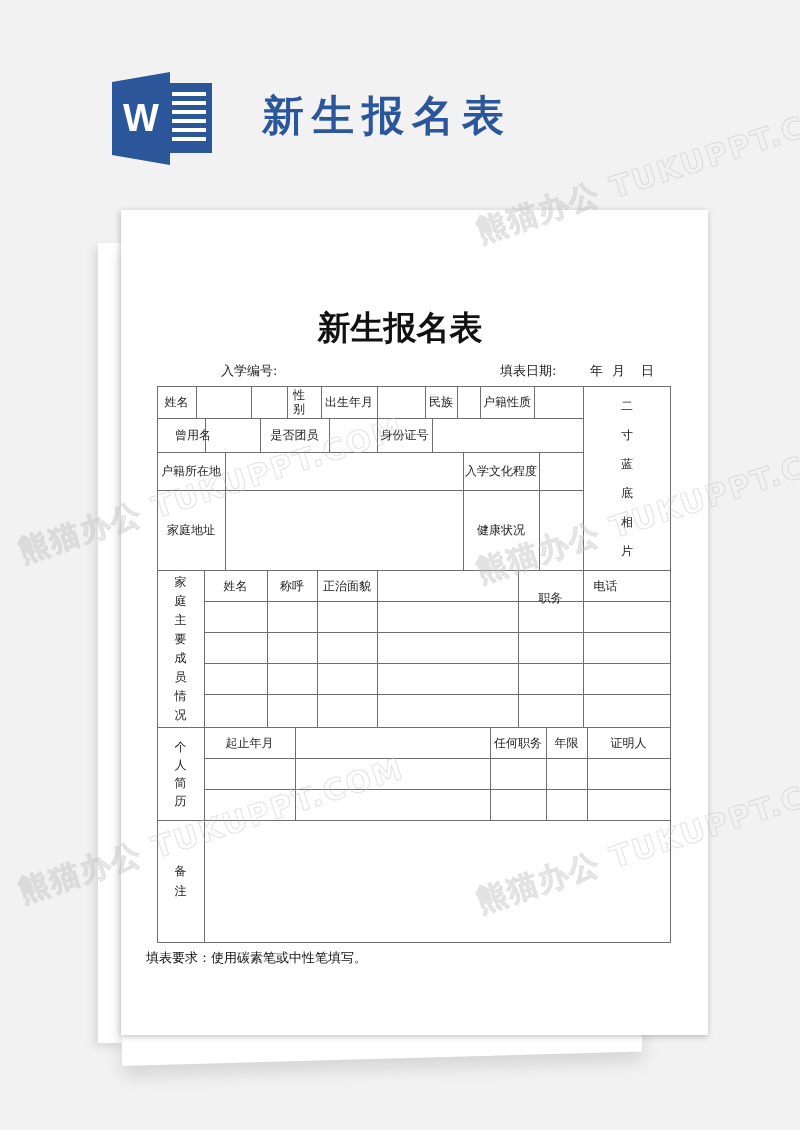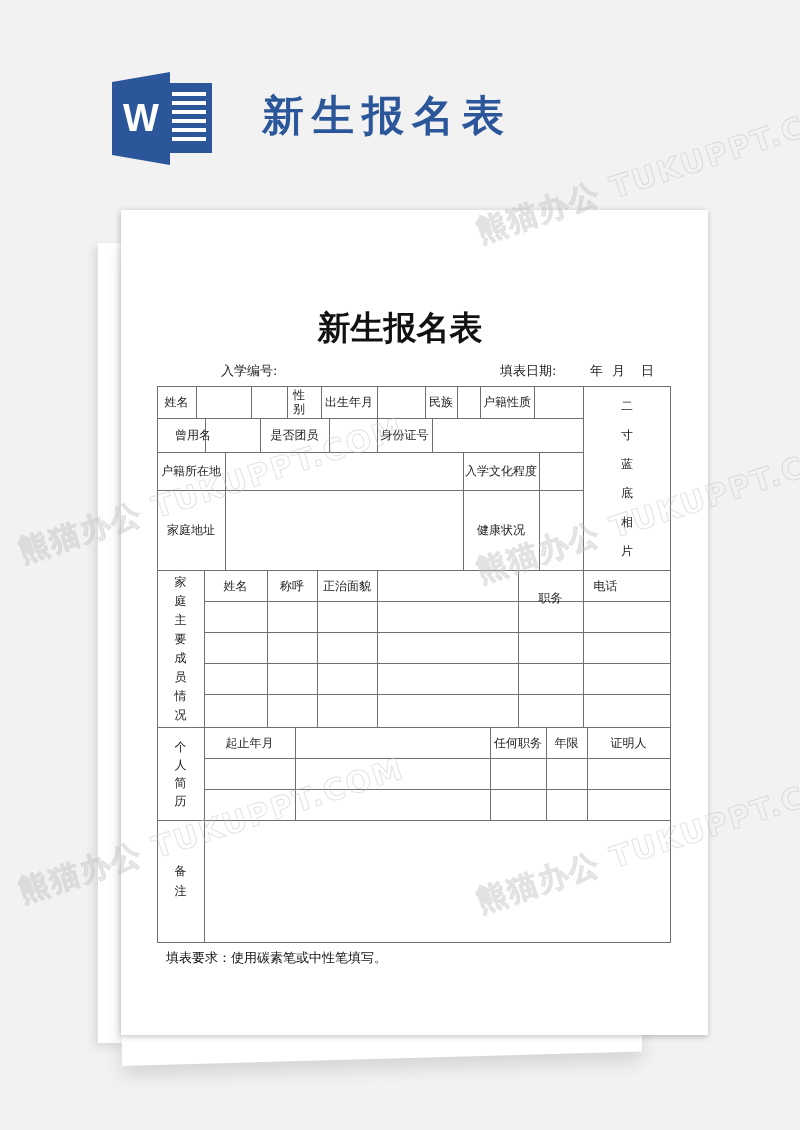--- a/index.html
+++ b/index.html
@@ -18,21 +18,21 @@
 
   .doc-title { position:absolute; left:0; width:800px; top:306px; text-align:center; font-size:33px; font-weight:bold; color:#111; line-height:44px; font-family:"DejaVu Sans",sans-serif; }
   .meta { position:absolute; top:362px; font-size:13px; color:#222; line-height:18px; }
 
   .grid { position:absolute; left:0; top:0; width:800px; height:1130px; }
   .line-h { position:absolute; height:1px; background:#6f6f6f; }
   .line-v { position:absolute; width:1px; background:#6f6f6f; }
   .cell { position:absolute; display:flex; align-items:center; justify-content:center; font-size:12px; color:#222; text-align:center; line-height:14px; }
   .vtext { flex-direction:column; }
   .vtext span { display:block; }
-  .footnote { position:absolute; left:166px; top:949px; font-size:13px; color:#111; line-height:18px; }
+  .footnote { position:absolute; left:146px; top:949px; font-size:13px; color:#111; line-height:18px; }
 </style>
 </head>
 <body>
 
 <div class="header">
   <svg class="word-icon" viewBox="0 0 105 95">
     <rect x="55" y="13" width="47" height="70" fill="#2b579a"></rect>
     <g fill="#ffffff">
       <rect x="62" y="22" width="34" height="4"></rect>
       <rect x="62" y="31" width="34" height="4"></rect>

